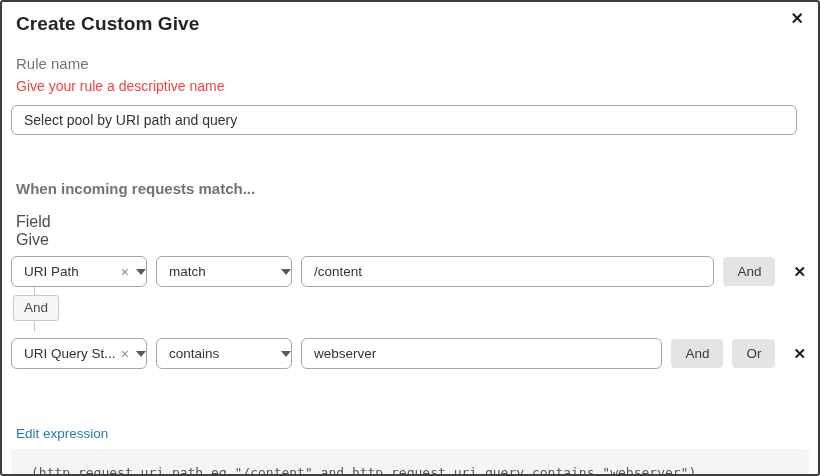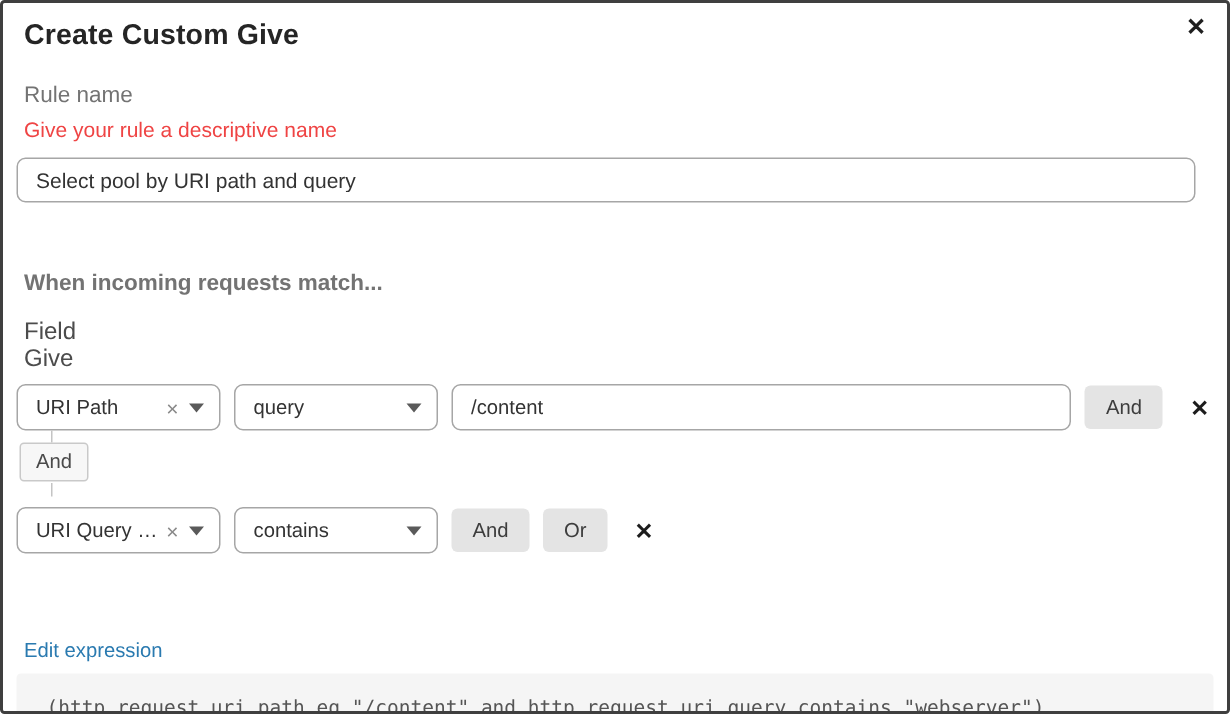--- a/index.html
+++ b/index.html
@@ -66,21 +66,21 @@
   .col-label-value{ flex:1; }
   .cond-row{
     display:flex; align-items:center; gap:9px;
     margin:7px 1px 0 1px;
   }
   .cond-row.first{ margin-top:7px; }
   .select-box{
     width:136px; height:31px; flex:0 0 136px;
     border:1px solid #a6a6a6; border-radius:6px;
     display:flex; align-items:center;
-    padding:0 10px 0 12px;
+    padding:0 0 0 12px;
     font-size:13.5px; color:#333;
     cursor:pointer; background:#fff;
   }
   .select-text{
     flex:1; white-space:nowrap; overflow:hidden; text-overflow:ellipsis;
   }
   .select-clear{
     font-size:14px; color:#8a8a8a; line-height:14px;
     margin:0 7px 0 4px; cursor:pointer;
   }
@@ -161,21 +161,21 @@
     <div class="col-label-value">Give</div>
   </div>
 
   <div class="cond-row first">
     <div class="select-box">
       <span class="select-text">URI Path</span>
       <span class="select-clear">×</span>
       <span class="caret"></span>
     </div>
     <div class="select-box">
-      <span class="select-text">query</span>
+      <span class="select-text">match</span>
       <span class="caret"></span>
     </div>
     <input class="text-input value-input" type="text" value="/content" style="">
     <button class="logic-btn">And</button>
     <button class="remove-btn">✕</button>
   </div>
 
   <div class="connector-zone">
     <div class="connector-line line-top"></div>
     <div class="connector-badge">And</div>
@@ -185,20 +185,21 @@
   <div class="cond-row">
     <div class="select-box">
       <span class="select-text">URI Query St...</span>
       <span class="select-clear">×</span>
       <span class="caret"></span>
     </div>
     <div class="select-box">
       <span class="select-text">contains</span>
       <span class="caret"></span>
     </div>
+    <input class="text-input value-input" type="text" value="webserver" style="">
     <button class="logic-btn">And</button>
     <button class="logic-btn">Or</button>
     <button class="remove-btn">✕</button>
   </div>
 
   <div class="expr-header">
     <a class="expr-edit-link" href="#" style="color: rgb(42, 122, 176);">Edit expression</a>
   </div>
   <div class="expr-code">(http.request.uri.path eq "/content" and http.request.uri.query contains "webserver")</div>
 

